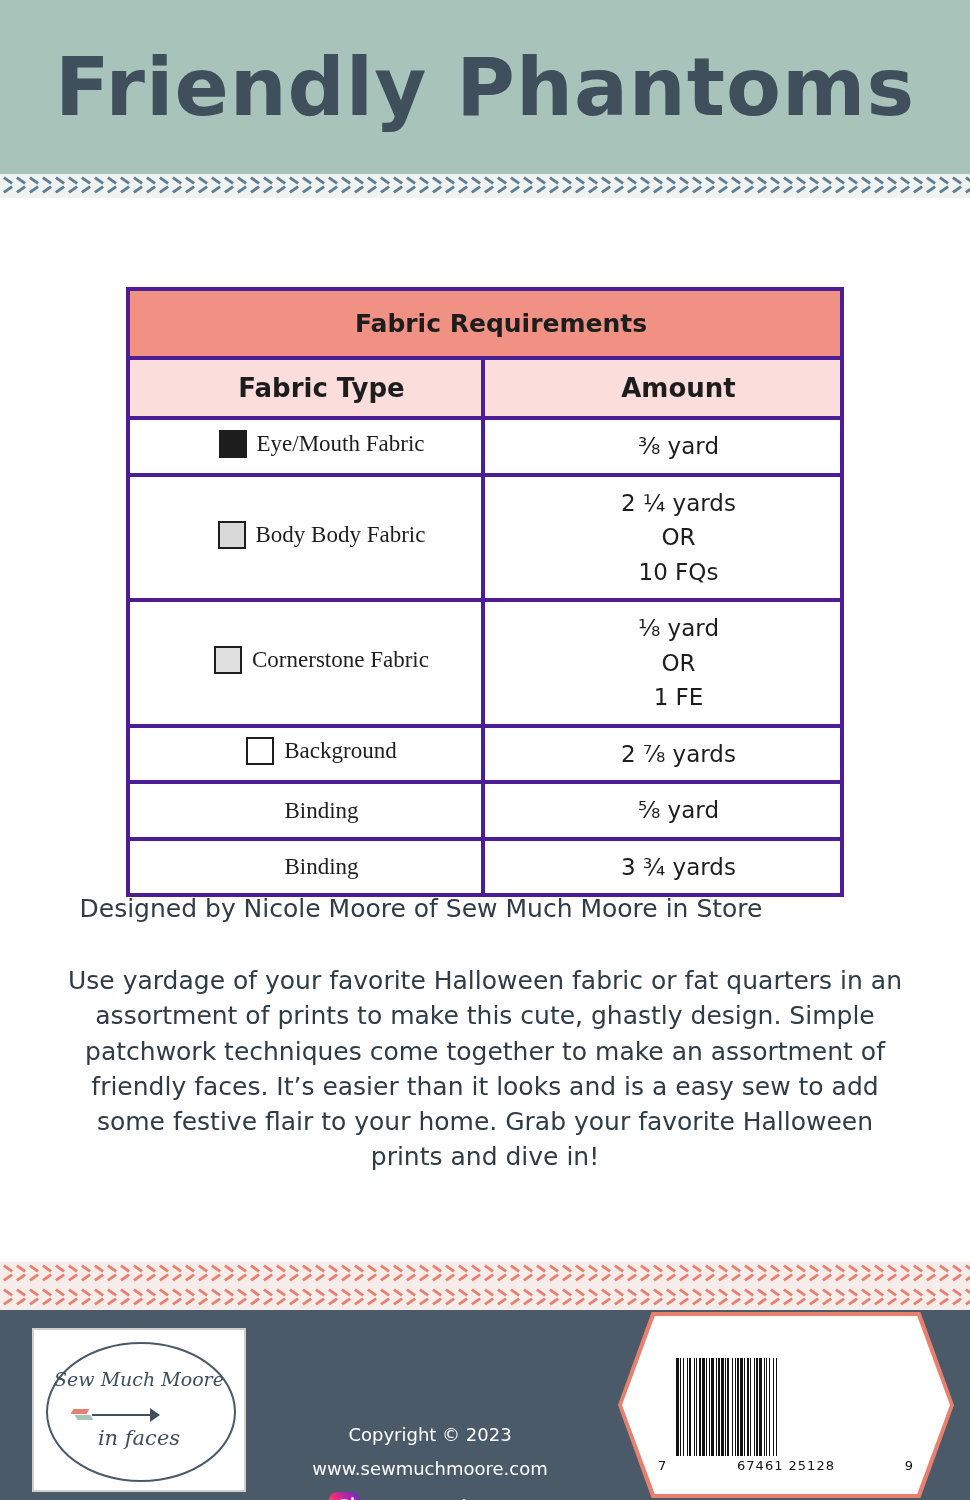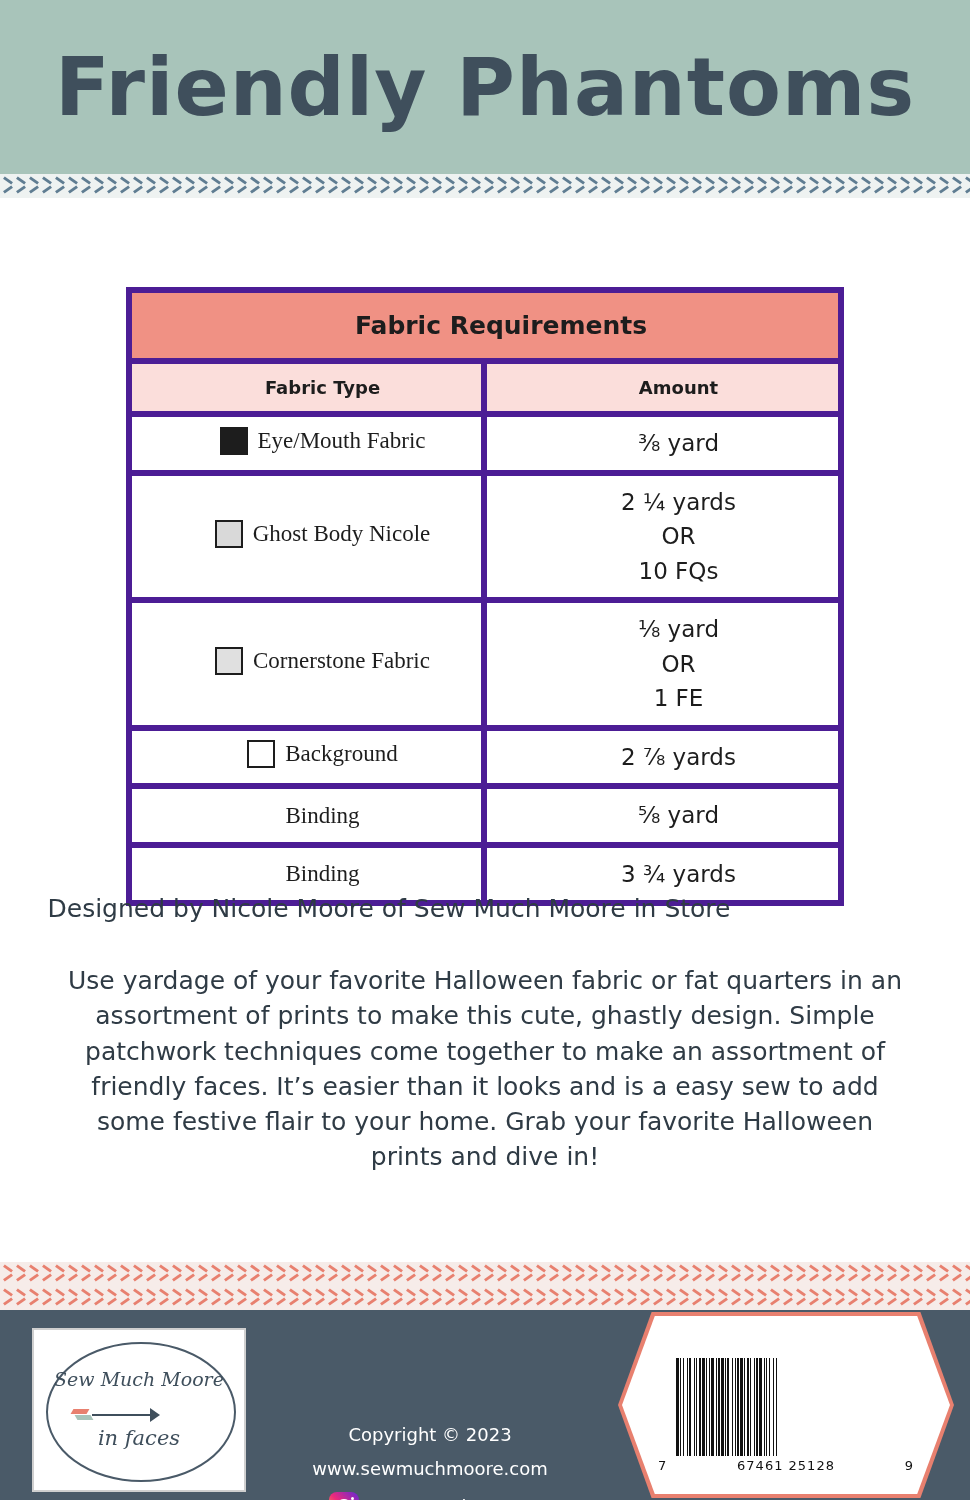--- a/index.html
+++ b/index.html
@@ -79,35 +79,35 @@
     left: 126px;
     top: 287px;
     width: 718px;
   }
   table.fabric {
     border-collapse: collapse;
     width: 100%;
     table-layout: fixed;
   }
   table.fabric td, table.fabric th {
-    border: 6px solid #4c1d95;
+    border: 4px solid #4c1d95;
     padding-left: 32px;
   }
   .tbl-title {
     background: #f09184;
     text-align: center;
     font-size: 25px;
     font-weight: bold;
     padding: 18px 0;
     color: #1d1d1d;
   }
   .tbl-sub {
     background: #fbdedb;
     text-align: center;
-    font-size: 18px;
+    font-size: 26px;
     font-weight: bold;
     padding: 13px 0;
     color: #1d1d1d;
     margin-top: 36px;
   }
   .col-type { width: 355px; }
   .cell-type {
     font-size: 23px;
     padding: 9px 0;
     text-align: center;
@@ -135,20 +135,21 @@
   }
 
   
   .designer {
     position: absolute;
     left: 0; top: 894px;
     width: 778px;
     text-align: center;
     font-size: 25px;
     color: #2f3b45;
+    padding-left: 32px;
   }
   .desc {
     position: absolute;
     left: 60px;
     top: 963px;
     width: 850px;
     text-align: center;
     font-size: 25px;
     line-height: 1.41;
     color: #2f3b45;
@@ -427,21 +428,21 @@
         <tr>
           <td class="cell-type"><span class="type-inner">
               <span class="swatch" style="background: rgb(29, 29, 29);"></span>
               <span>Eye/Mouth Fabric</span>
             </span></td>
           <td class="cell-amt"><span>⅜ yard</span></td>
         </tr>
         <tr>
           <td class="cell-type"><span class="type-inner">
               <span class="swatch" style="background: rgb(217, 217, 217);"></span>
-              <span>Ghost Body Nicole</span>
+              <span>Body Body Fabric</span>
             </span></td>
           <td class="cell-amt"><span>2 ¼ yards</span><br><span>OR</span><br><span>10 FQs</span></td>
         </tr>
         <tr>
           <td class="cell-type"><span class="type-inner">
               <span class="swatch" style="background: rgb(224, 224, 224);"></span>
               <span>Cornerstone Fabric</span>
             </span></td>
           <td class="cell-amt"><span>⅛ yard</span><br><span>OR</span><br><span>1 FE</span></td>
         </tr>

